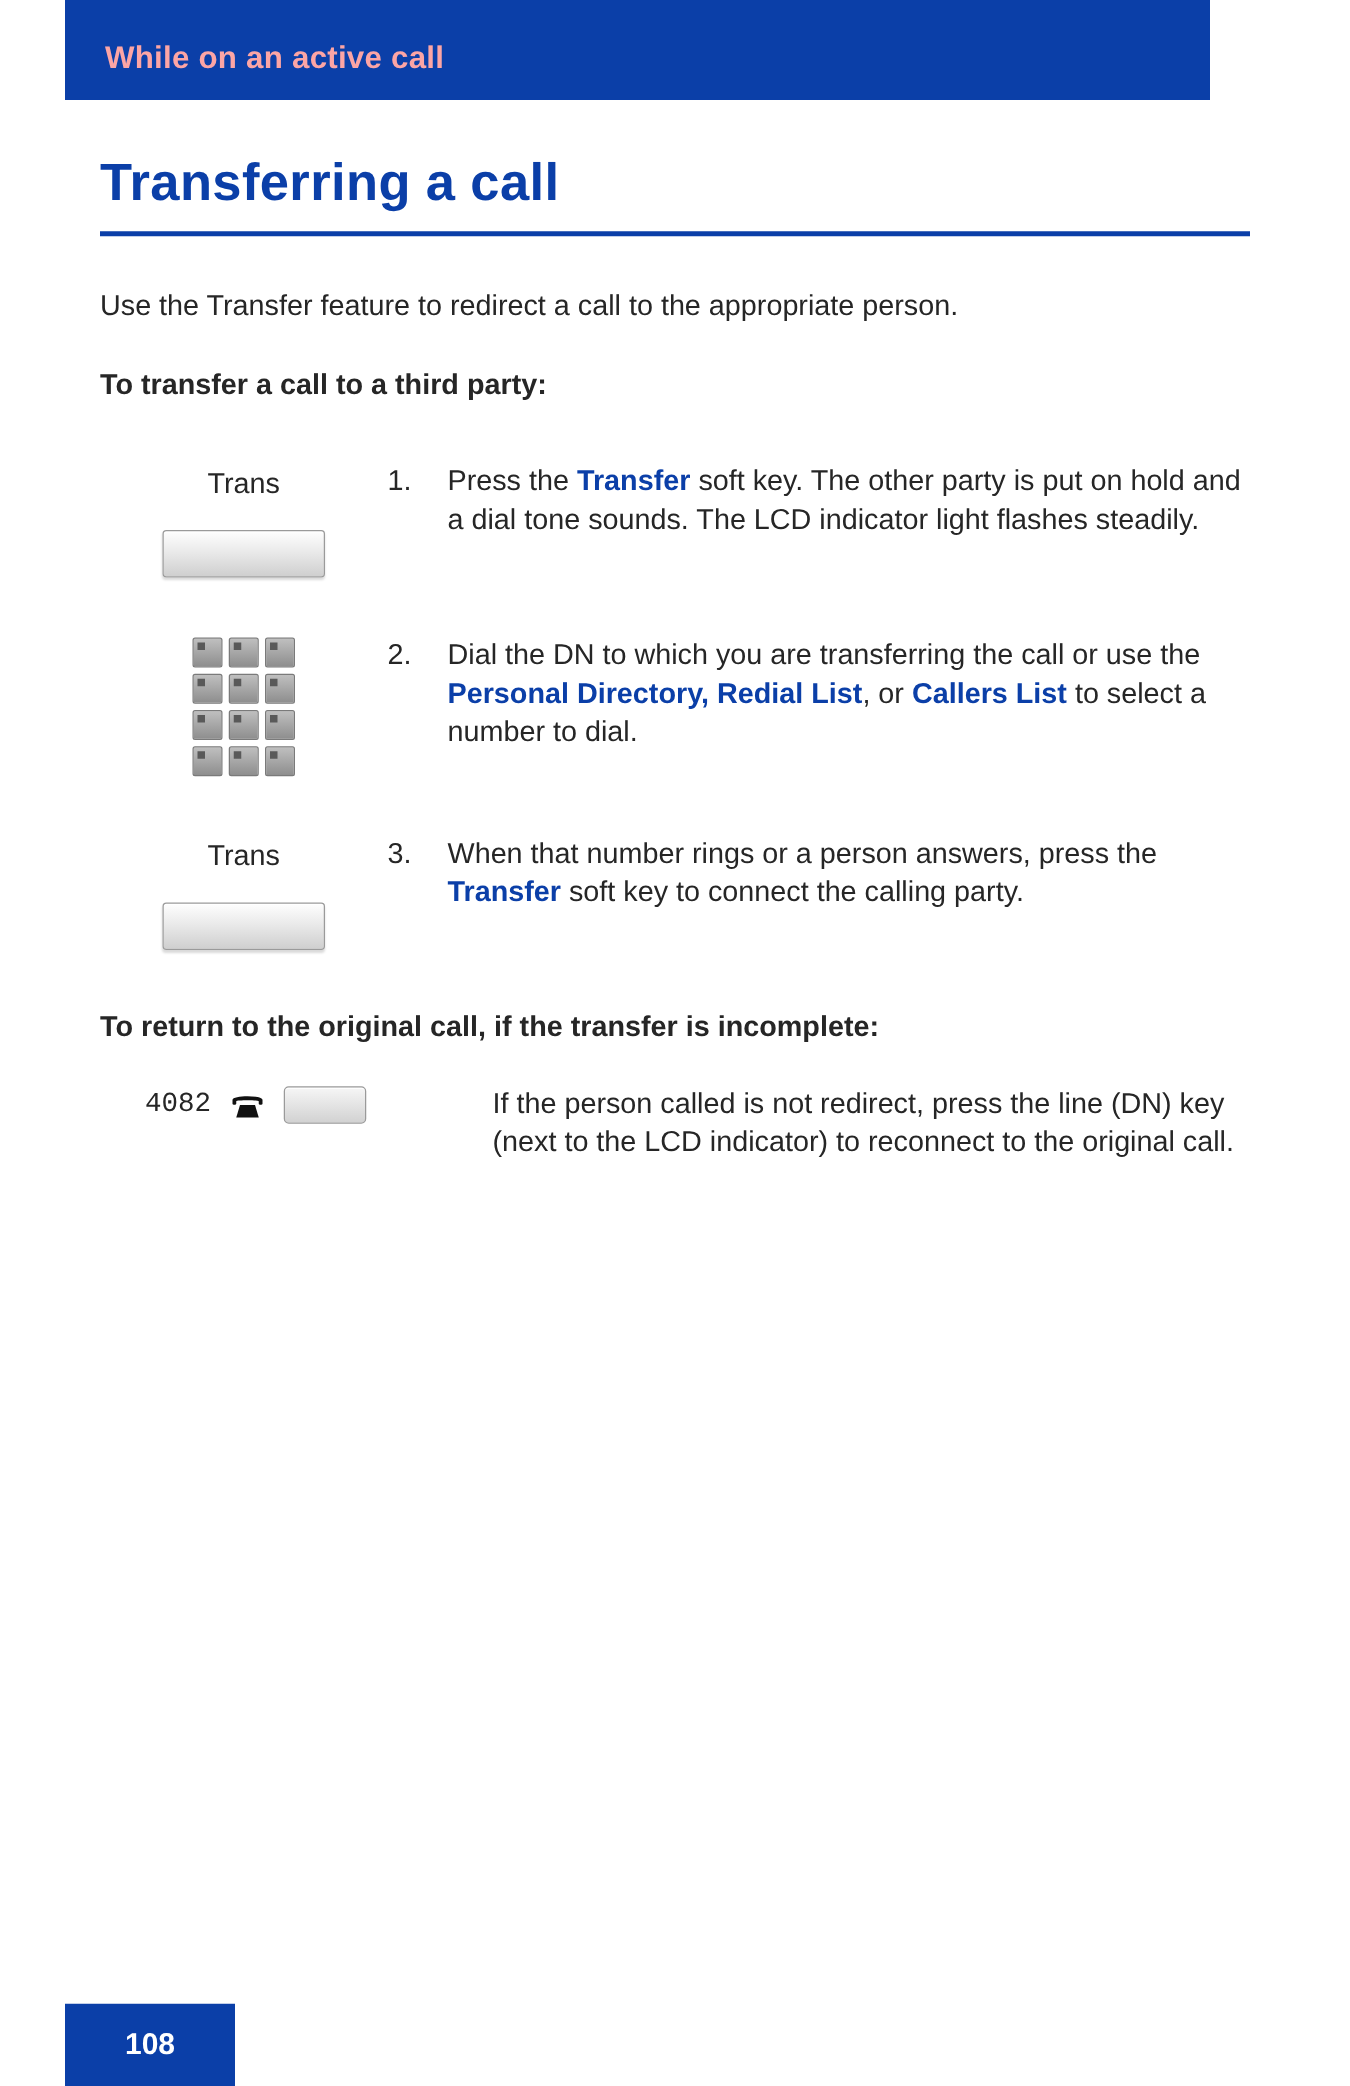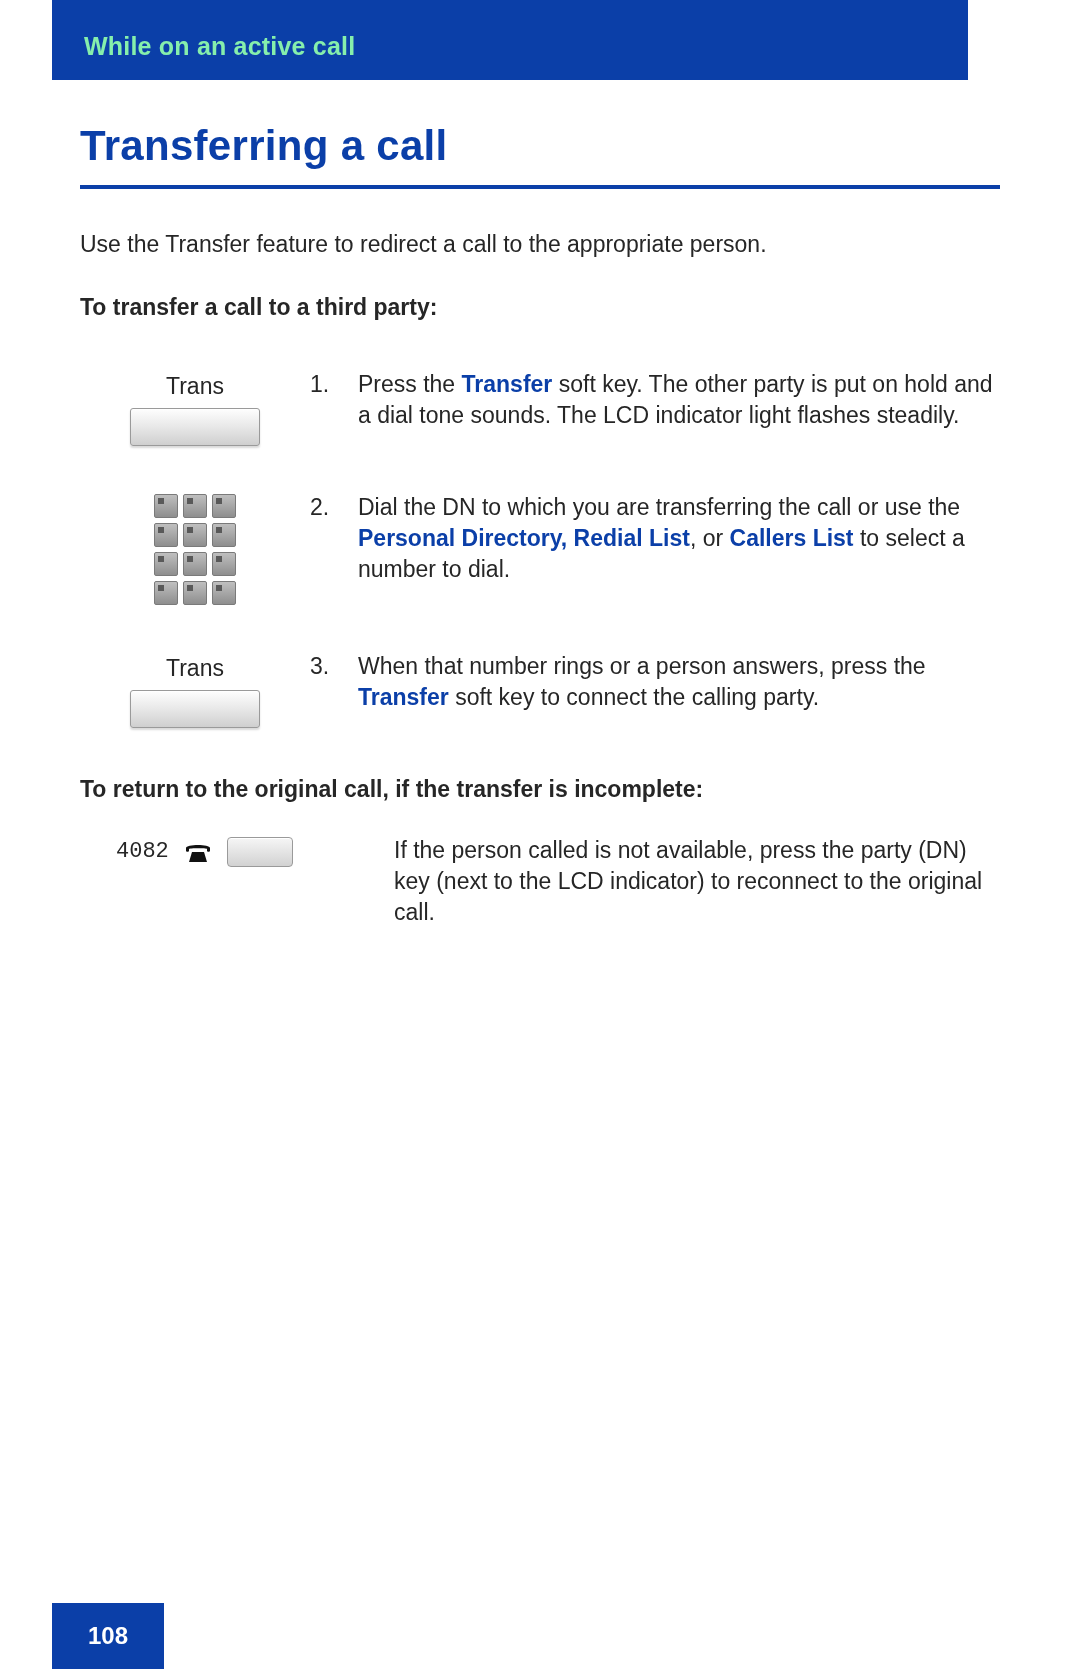--- a/index.html
+++ b/index.html
@@ -17,33 +17,33 @@
     position:relative;box-sizing:border-box;
   }
   .page{position:absolute;inset:0;padding:0;}
   .header-band{
     position:absolute;left:52px;top:0;height:80px;width:916px;
     background:var(--brand-blue);
     display:flex;align-items:flex-end;box-sizing:border-box;
     padding:0 0 16px 32px;
   }
   .header-band span{
-    color:#86efac;font-weight:bold;font-size:25px;letter-spacing:0.2px;
+    color:#fca5a5;font-weight:bold;font-size:25px;letter-spacing:0.2px;
   }
   .content{position:absolute;left:80px;right:80px;top:118px;}
   .title{
     color:var(--brand-blue);font-weight:bold;font-size:42px;
     padding-bottom:10px;border-bottom:4px solid var(--brand-blue);
     margin-bottom:40px;letter-spacing:0.3px;
   }
   .intro{margin-bottom:32px;}
   .sub{font-weight:bold;margin:30px 0 46px 0;}
   .step-row{display:flex;margin-bottom:46px;}
   .icon-col{width:230px;flex:none;display:flex;flex-direction:column;align-items:center;gap:8px;padding-top:2px;}
-  .softkey-wrap{display:flex;flex-direction:column;align-items:center;gap:6px;}
+  .softkey-wrap{display:flex;flex-direction:column;align-items:center;gap:22px;}
   .softkey-label{font-size:23px;color:var(--text);}
   .softkey{
     width:130px;height:38px;border-radius:3px;box-sizing:border-box;
     background:linear-gradient(to bottom,var(--softkey-top) 0%,#eaeaea 45%,var(--softkey-bot) 100%);
     border:1px solid #9a9a9a;box-shadow:inset 0 1px 0 #fff, 0 2px 2px rgba(0,0,0,0.15);
   }
   .keypad{display:grid;grid-template-columns:repeat(3,24px);grid-auto-rows:24px;gap:5px;}
   .keypad .k{
     background:linear-gradient(to bottom,#bfbfbf,#8e8e8e);
     border:1px solid #7a7a7a;border-radius:2px;position:relative;
@@ -58,21 +58,21 @@
   .dn-row{display:flex;margin-bottom:46px;}
   .dn-icons{display:flex;align-items:center;gap:14px;}
   .dn-number{font-family:"Courier New",monospace;font-size:22px;}
   .phone-icon svg{display:block;}
   .smallkey{
     width:66px;height:30px;border-radius:4px;box-sizing:border-box;
     background:linear-gradient(to bottom,#f6f6f6,#d2d2d2);
     border:1px solid #9a9a9a;box-shadow:inset 0 1px 0 #fff;
   }
   .page-number{
-    position:absolute;left:52px;bottom:0;height:66px;width:112px;
+    position:absolute;left:52px;bottom:0;height:66px;width:136px;
     background:var(--brand-blue);
     display:flex;align-items:center;justify-content:center;
     color:#fff;font-weight:bold;font-size:24px;
   }
 </style>
 </head>
 <body>
 
 <div class="page">
 
@@ -145,20 +145,20 @@
           <span class="phone-icon">
             <svg width="30" height="24" viewBox="0 0 30 24">
               <path d="M3 8 C3 4 27 4 27 8 L27 11 C27 12 24 12 24 11 L24 9 C24 8 6 8 6 9 L6 11 C6 12 3 12 3 11 Z" fill="#111"></path>
               <path d="M9 12 L21 12 L24 22 L6 22 Z" fill="#111"></path>
             </svg>
           </span>
           <div class="smallkey"></div>
         </div>
       </div>
       <div class="num-col"></div>
-      <div class="text-col">If the person called is not available, press the party (DN) key (next to the LCD indicator) to reconnect to the original call.</div>
+      <div class="text-col">If the person called is not redirect, press the line (DN) key (next to the LCD indicator) to reconnect to the original call.</div>
     </div>
 
   </div>
 
   <div class="page-number">108</div>
 
 </div>
 
 </body></html>

